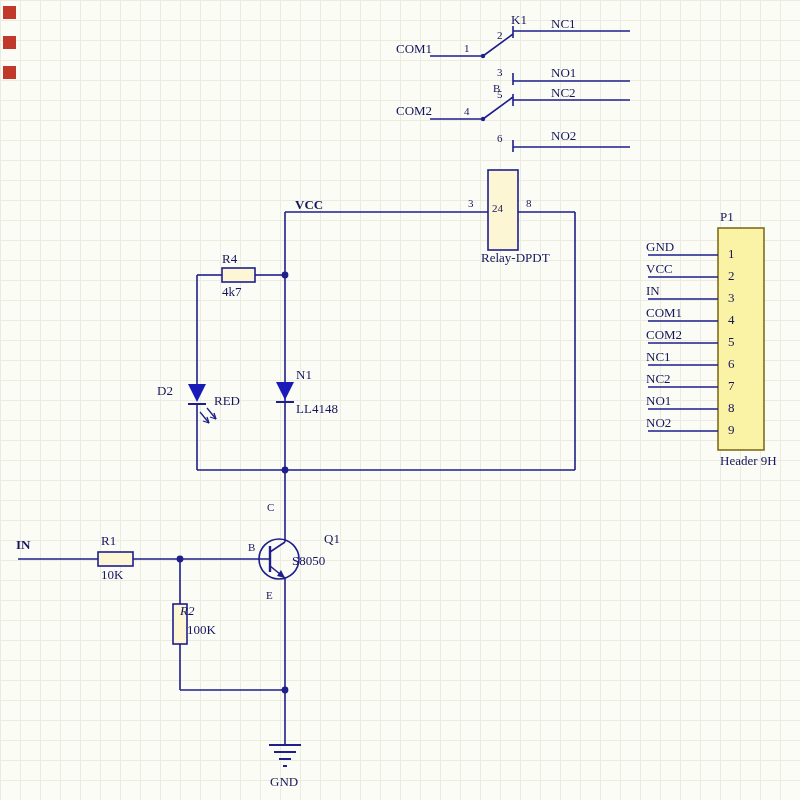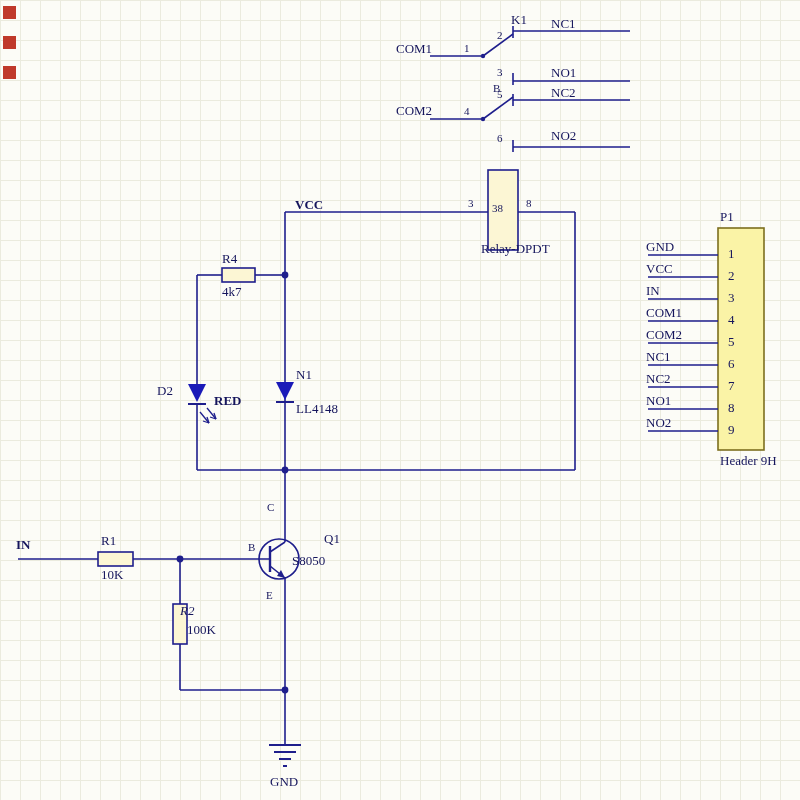--- a/index.html
+++ b/index.html
@@ -164,31 +164,31 @@
   <div class="lbl" style="left:551px;top:66px;">NO1</div>
   <div class="lbl lbl-sm" style="left:493px;top:82px;">B</div>
   <div class="lbl lbl-sm" style="left:497px;top:88px;">5</div>
   <div class="lbl" style="left:551px;top:86px;">NC2</div>
   <div class="lbl" style="left:396px;top:104px;">COM2</div>
   <div class="lbl lbl-sm" style="left:464px;top:105px;">4</div>
   <div class="lbl lbl-sm" style="left:497px;top:132px;">6</div>
   <div class="lbl" style="left:551px;top:129px;">NO2</div>
   <div class="lbl lbl-sm" style="left:468px;top:197px;">3</div>
   <div class="lbl lbl-sm" style="left:526px;top:197px;">8</div>
-  <div class="lbl lbl-sm" style="left:492px;top:202px;">38</div>
-  <div class="lbl" style="left:481px;top:242px;">Relay-DPDT</div>
+  <div class="lbl lbl-sm" style="left:492px;top:202px;">24</div>
+  <div class="lbl" style="left:481px;top:251px;">Relay-DPDT</div>
 
   <div class="lbl lbl-b" style="left:295px;top:198px;">VCC</div>
   <div class="lbl lbl-b" style="left:16px;top:538px;">IN</div>
   <div class="lbl" style="left:270px;top:775px;">GND</div>
 
   <div class="lbl" style="left:222px;top:252px;">R4</div>
   <div class="lbl" style="left:222px;top:285px;">4k7</div>
   <div class="lbl" style="left:157px;top:384px;">D2</div>
-  <div class="lbl" style="left:214px;top:394px;font-weight:bold;">RED</div>
+  <div class="lbl" style="left:214px;top:394px;">RED</div>
   <div class="lbl" style="left:296px;top:368px;">N1</div>
   <div class="lbl" style="left:296px;top:402px;">LL4148</div>
   <div class="lbl" style="left:101px;top:534px;">R1</div>
   <div class="lbl" style="left:101px;top:568px;text-align:center;">10K</div>
   <div class="lbl" style="left:180px;top:604px;font-style:italic;">R2</div>
   <div class="lbl" style="left:187px;top:623px;">100K</div>
   <div class="lbl" style="left:296px;top:532px;margin-left:28px;">Q1</div>
   <div class="lbl" style="left:292px;top:554px;">S8050</div>
   <div class="lbl lbl-sm" style="left:267px;top:501px;">C</div>
   <div class="lbl lbl-sm" style="left:248px;top:541px;">B</div>

